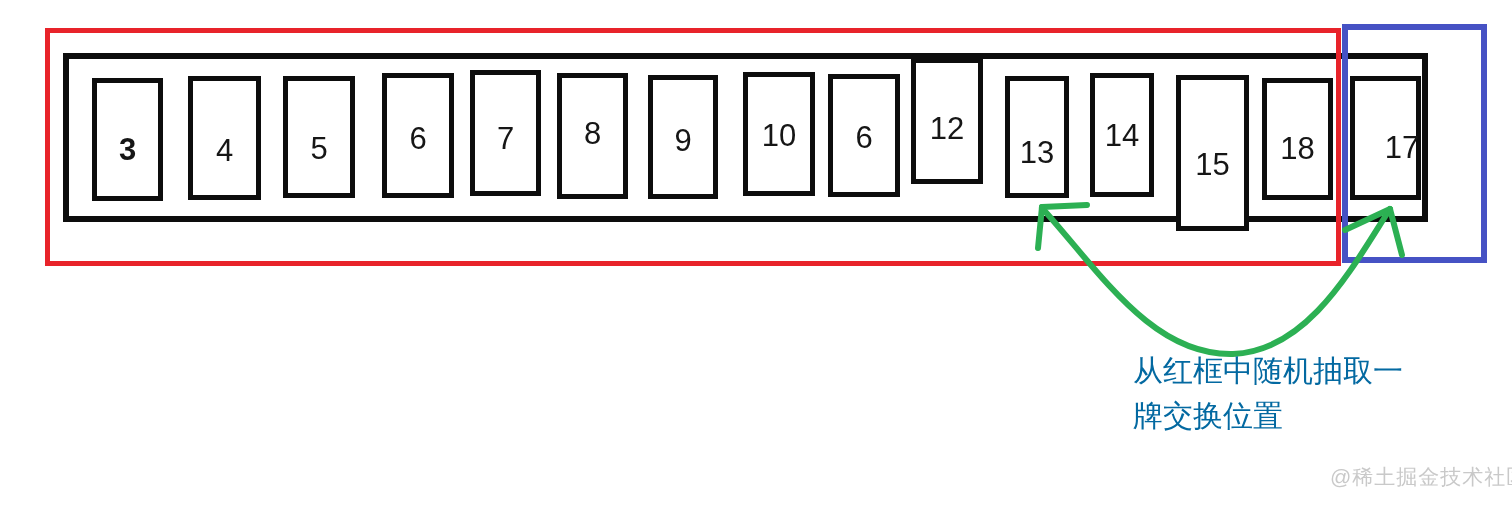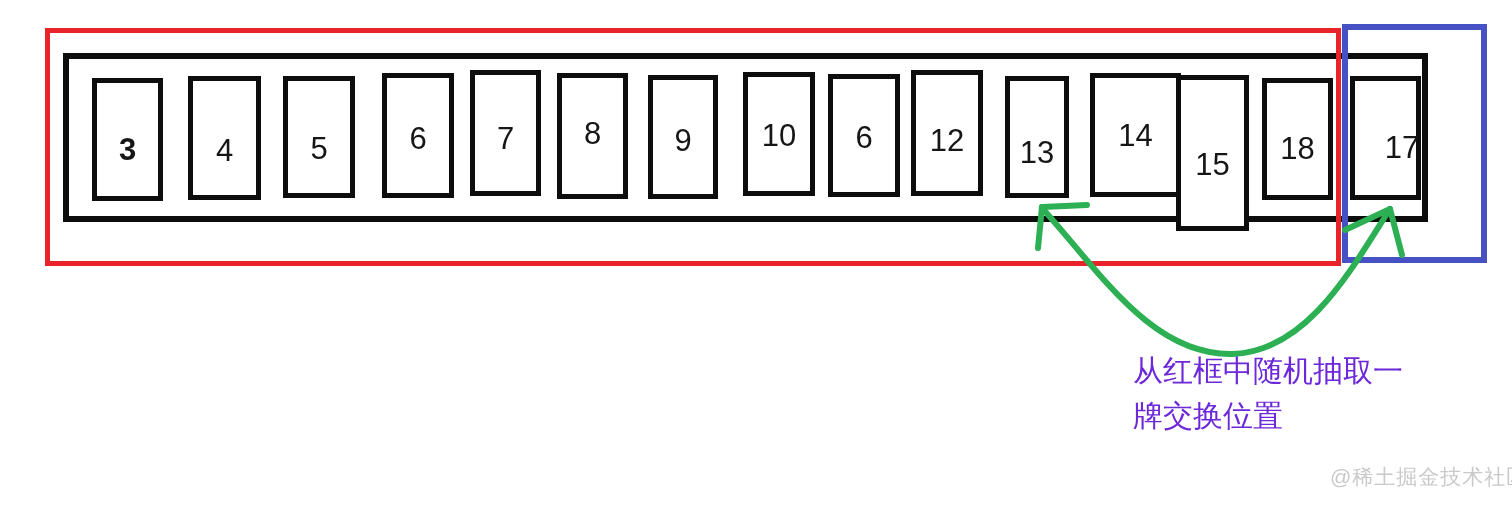--- a/index.html
+++ b/index.html
@@ -42,23 +42,23 @@
   .card span.bold{font-weight:bold;}
   .card-1{left:92px;top:78px;width:71px;height:123px;}
   .card-2{left:188px;top:76px;width:73px;height:124px;}
   .card-3{left:283px;top:76px;width:72px;height:122px;}
   .card-4{left:382px;top:73px;width:72px;height:125px;}
   .card-5{left:470px;top:70px;width:71px;height:126px;}
   .card-6{left:557px;top:73px;width:71px;height:126px;}
   .card-7{left:648px;top:75px;width:70px;height:124px;}
   .card-8{left:743px;top:72px;width:72px;height:124px;}
   .card-9{left:828px;top:74px;width:72px;height:123px;}
-  .card-10{left:911px;top:70px;width:72px;height:126px;}
+  .card-10{left:911px;top:58px;width:72px;height:126px;}
   .card-11{left:1005px;top:76px;width:64px;height:122px;}
-  .card-12{left:1090px;top:73px;width:91px;height:124px;}
+  .card-12{left:1090px;top:73px;width:64px;height:124px;}
   .card-13{left:1176px;top:75px;width:73px;height:156px;}
   .card-14{left:1262px;top:78px;width:71px;height:122px;}
   .card-15{left:1350px;top:76px;width:71px;height:124px;padding-left:33px;}
   
   .card-1 span{transform:translateY(10px);}
   .card-2 span{transform:translateY(12px);}
   .card-3 span{transform:translateY(11px);}
   .card-4 span{transform:translateY(3px);}
   .card-5 span{transform:translateY(5px);}
   .card-6 span{transform:translateY(-3px);}
@@ -70,21 +70,21 @@
   .card-12 span{transform:translateY(0);}
   .card-13 span{transform:translateY(11px);}
   .card-14 span{transform:translateY(9px);}
   .card-15 span{transform:translateY(9px);}
   
   #arrow-svg{position:absolute;left:0;top:0;width:1512px;height:505px;z-index:4;pointer-events:none;}
   #arrow-svg path{stroke:var(--green);stroke-width:6;fill:none;stroke-linecap:round;stroke-linejoin:round;}
   
   #annotation{
     position:absolute;left:1133px;top:348px;
-    font-size:30px;line-height:45px;color:#6d28d9;
+    font-size:30px;line-height:45px;color:#0369a1;
     letter-spacing:0;white-space:nowrap;z-index:5;
   }
   
   #watermark{
     position:absolute;left:1330px;top:463px;
     font-size:21px;color:var(--wm);letter-spacing:1px;
     z-index:5;white-space:nowrap;
   }
 </style>
 </head>

